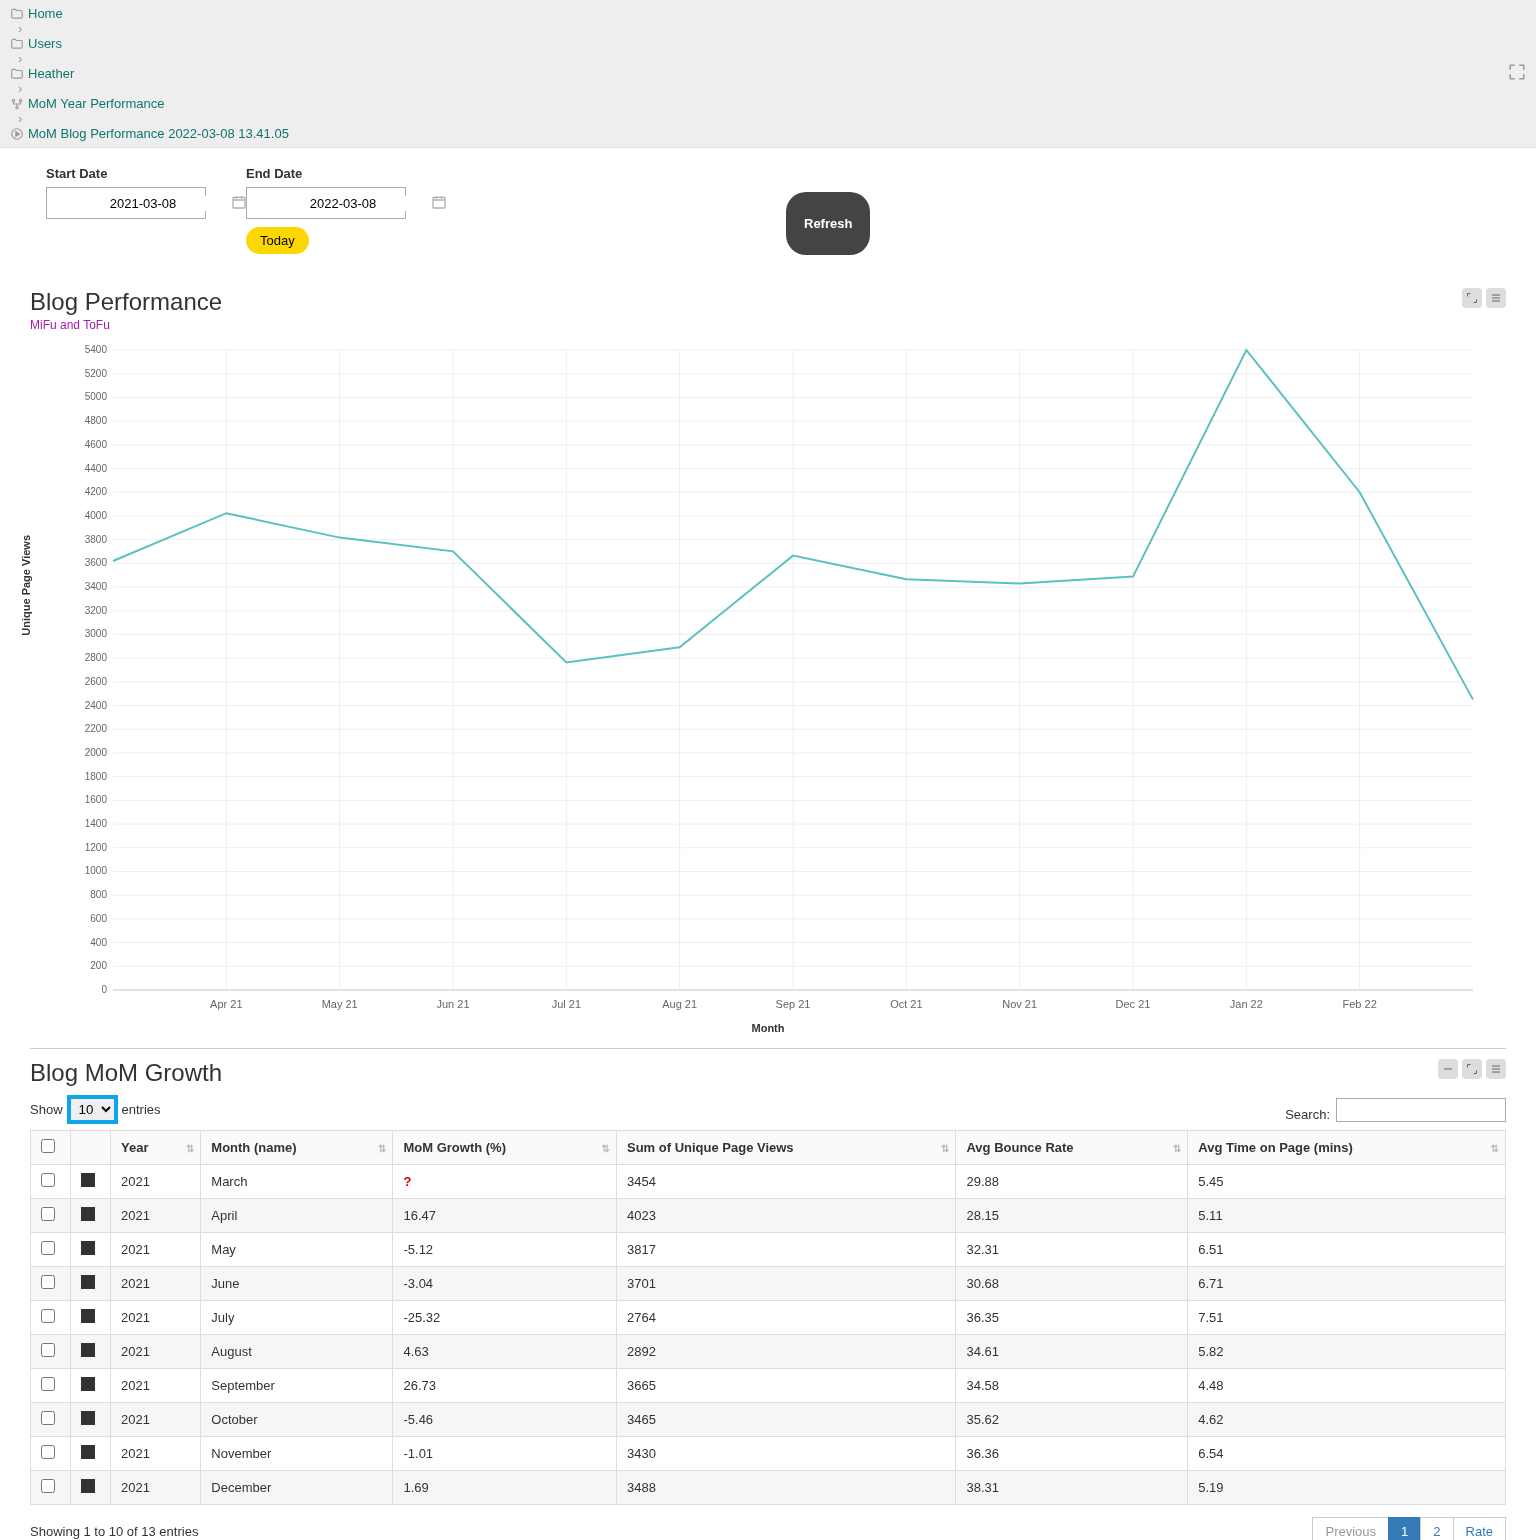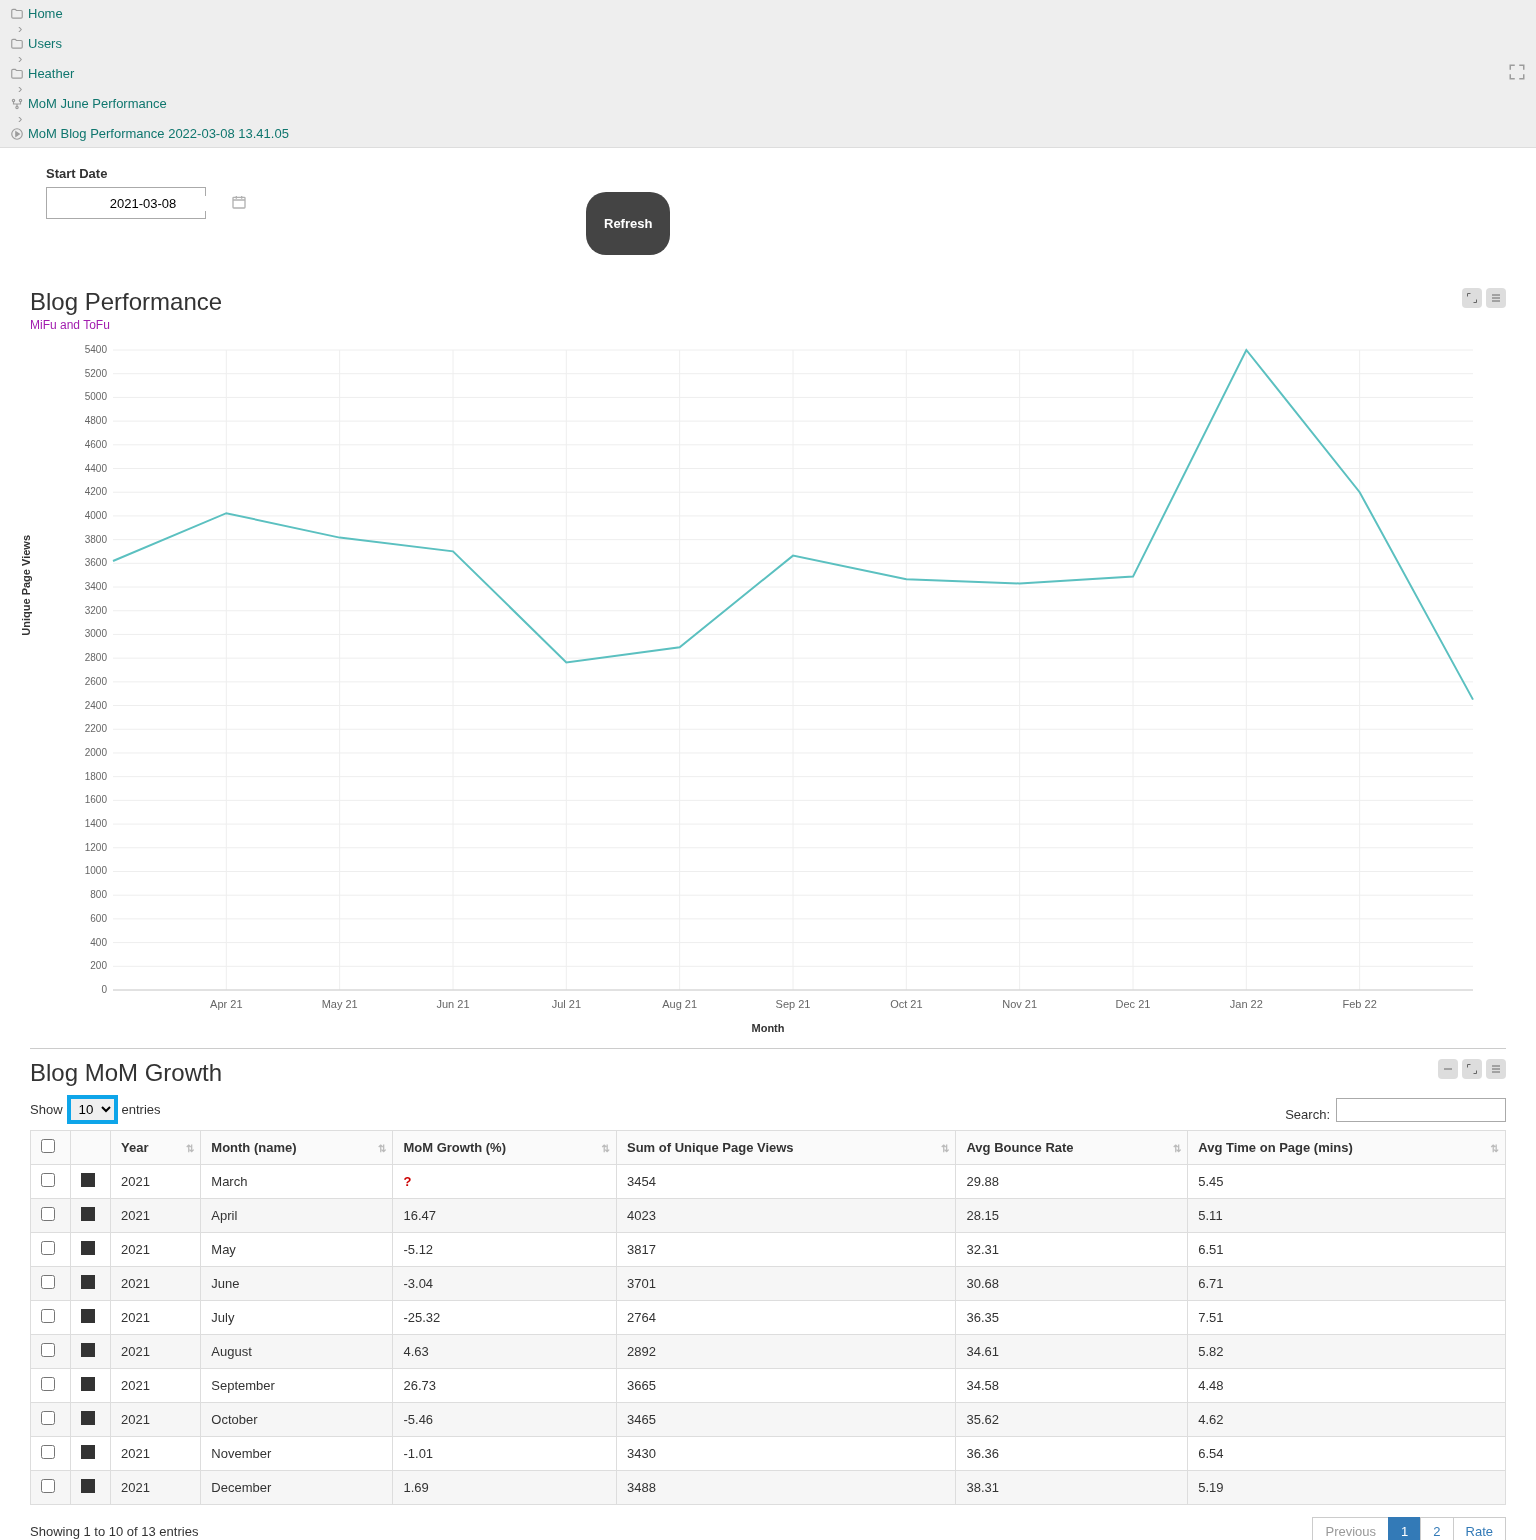--- a/index.html
+++ b/index.html
@@ -69,21 +69,21 @@
           <path d="M3 6a2 2 0 012-2h4l2 2h8a2 2 0 012 2v9a2 2 0 01-2 2H5a2 2 0 01-2-2V6z"></path>
         </svg>
         <span>Heather</span>
       </span><span class="bc-sep">›</span><span class="bc-item">
         <svg class="bc-icon" viewBox="0 0 24 24" fill="none" stroke="#666" stroke-width="2">
           <circle cx="6" cy="6" r="2"></circle>
           <circle cx="18" cy="6" r="2"></circle>
           <circle cx="12" cy="18" r="2"></circle>
           <path d="M6 8v4h12V8M12 12v4"></path>
         </svg>
-        <span>MoM June Performance</span>
+        <span>MoM Year Performance</span>
       </span><span class="bc-sep">›</span><span class="bc-item">
         <svg class="bc-icon" viewBox="0 0 24 24" fill="none" stroke="#666" stroke-width="2">
           <circle cx="12" cy="12" r="9"></circle>
           <path d="M10 8l6 4-6 4V8z" fill="#666"></path>
         </svg>
         <span>MoM Blog Performance 2022-03-08 13.41.05</span>
       </span></span>
   <span class="expand-btn">
     <svg width="18" height="18" viewBox="0 0 24 24" fill="none" stroke="#666" stroke-width="2">
         <path d="M3 9V3h6M21 9V3h-6M3 15v6h6M21 15v6h-6"></path>
@@ -97,20 +97,33 @@
       <label>Start Date</label>
       <div class="date-input">
         <input type="text" value="2021-03-08" style="">
         <span class="cal-icon">
           <svg width="16" height="16" viewBox="0 0 24 24" fill="none" stroke="#666" stroke-width="2">
               <rect x="3" y="5" width="18" height="16" rx="1"></rect>
               <path d="M3 9h18M8 3v4M16 3v4"></path>
             </svg>
         </span>
       </div>
+    </div>
+    <div class="filter-group">
+      <label>End Date</label>
+      <div class="date-input">
+        <input type="text" value="2022-03-08" style="">
+        <span class="cal-icon">
+          <svg width="16" height="16" viewBox="0 0 24 24" fill="none" stroke="#666" stroke-width="2">
+              <rect x="3" y="5" width="18" height="16" rx="1"></rect>
+              <path d="M3 9h18M8 3v4M16 3v4"></path>
+            </svg>
+        </span>
+      </div>
+      <button class="today-btn">Today</button>
     </div>
     <div class="refresh-wrap">
       <button class="refresh-btn">Refresh</button>
     </div>
   </div>
 
   <div class="panel">
     <div class="panel-head">
       <div>
         <div class="panel-title">Blog Performance</div>

